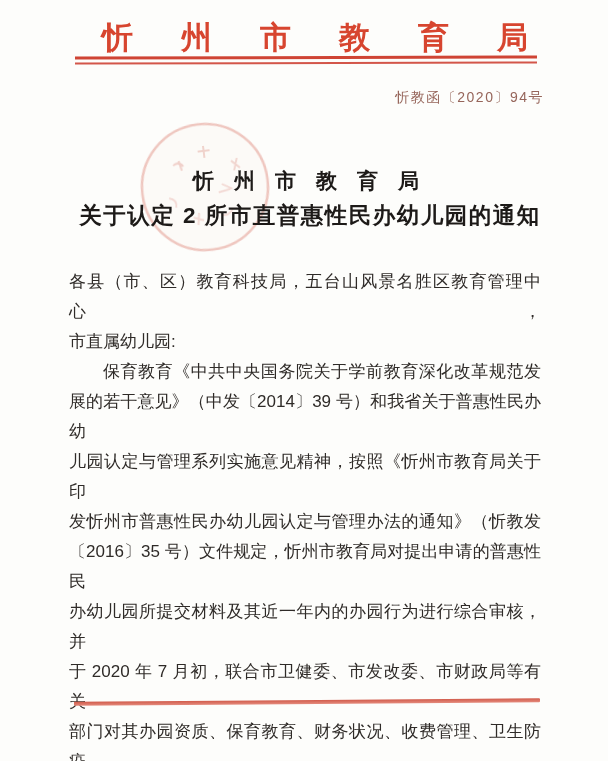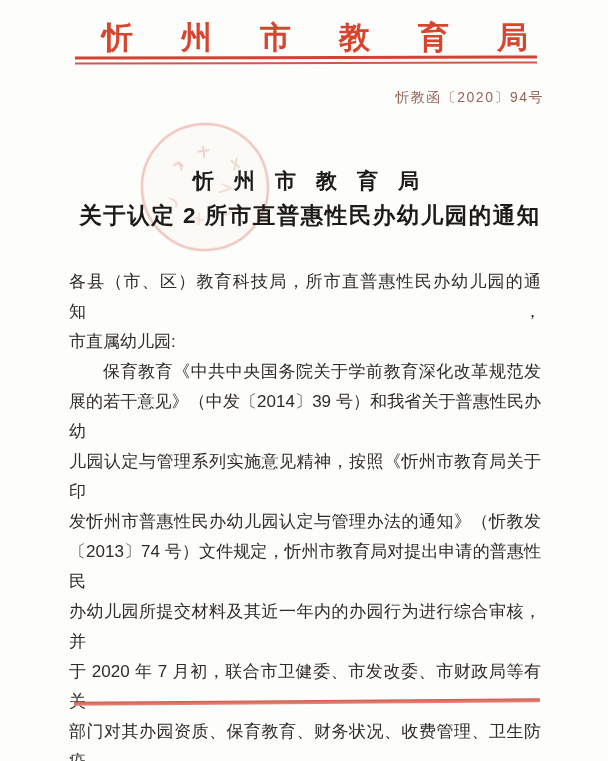--- a/index.html
+++ b/index.html
@@ -118,27 +118,27 @@
       <path d="M52 96 l10 4 M58 92 l-2 12 M92 92 q-6 8 -12 4" stroke="rgba(219,131,118,0.3)" stroke-width="2" fill="none"></path>
     </svg>
   </div>
 
   <div class="title-block">
     <span class="title-line1">忻州市教育局</span>
     <div class="title-line2">关于认定 2 所市直普惠性民办幼儿园的通知</div>
   </div>
 
   <div class="body-text">
-    <div class="line fill">各县（市、区）教育科技局，所市直普惠性民办幼儿园的通知，</div>
+    <div class="line fill">各县（市、区）教育科技局，五台山风景名胜区教育管理中心，</div>
     <div class="line">市直属幼儿园:</div>
     <div class="line fill indent">保育教育《中共中央国务院关于学前教育深化改革规范发</div>
     <div class="line fill">展的若干意见》（中发〔2014〕39 号）和我省关于普惠性民办幼</div>
     <div class="line fill">儿园认定与管理系列实施意见精神，按照《忻州市教育局关于印</div>
     <div class="line fill">发忻州市普惠性民办幼儿园认定与管理办法的通知》（忻教发</div>
-    <div class="line fill">〔2013〕74 号）文件规定，忻州市教育局对提出申请的普惠性民</div>
+    <div class="line fill">〔2016〕35 号）文件规定，忻州市教育局对提出申请的普惠性民</div>
     <div class="line fill">办幼儿园所提交材料及其近一年内的办园行为进行综合审核，并</div>
     <div class="line fill">于 2020 年 7 月初，联合市卫健委、市发改委、市财政局等有关</div>
     <div class="line fill">部门对其办园资质、保育教育、财务状况、收费管理、卫生防疫</div>
 
   </div>
 
   <div class="footer-rule"></div>
 
 </div>
 

